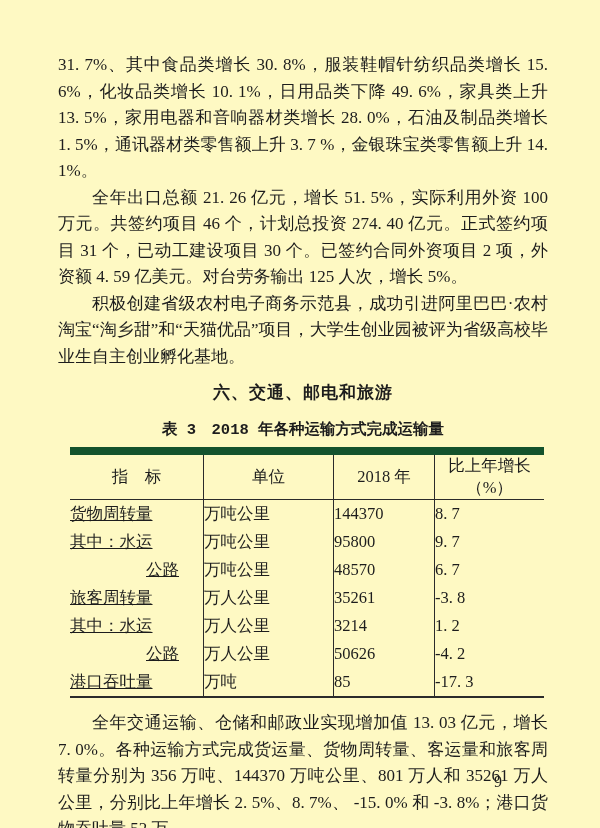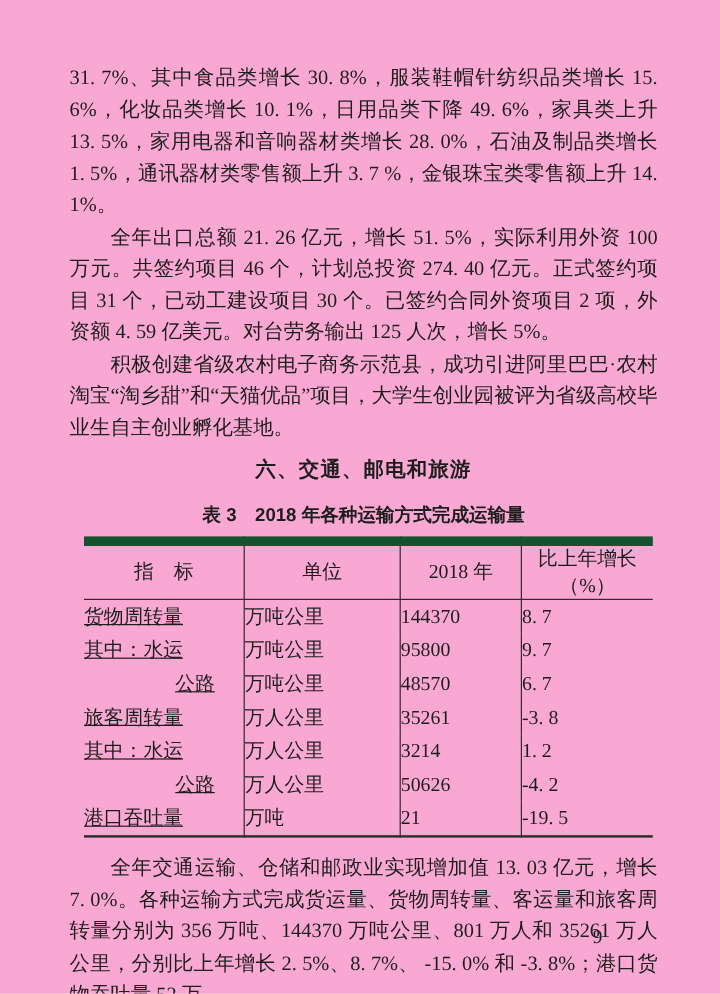--- a/index.html
+++ b/index.html
@@ -5,21 +5,21 @@
   html, body { margin: 0; padding: 0; }
   body {
     width: 600px; height: 828px;
     background: #ffffff;
     font-family: "Liberation Serif", "DejaVu Serif", serif;
     color: #1d1d1d;
   }
   .page {
     position: relative;
     width: 600px; height: 828px;
-    background: #f9a8d4;
+    background: #fef9c3;
     overflow: hidden;
   }
   .content {
     position: absolute;
     left: 58px; top: 52px;
     width: 490px;
   }
   .body-text {
     margin: 0;
     font-size: 17px;
@@ -32,21 +32,21 @@
     margin: 11px 0 0 0;
     font-family: Liberation Mono, monospace;
     font-size: 17px;
     font-weight: bold;
     text-align: center;
     line-height: 26px;
     letter-spacing: 1px;
   }
   .table-caption {
     margin: 13px 0 0 0;
-    font-family: Liberation Sans, sans-serif;
+    font-family: Liberation Mono, monospace;
     font-size: 15.5px;
     font-weight: bold;
     text-align: center;
     line-height: 20px;
   }
   table.data-table {
     border-collapse: collapse;
     table-layout: fixed;
     width: 474px;
     margin-top: 7px;
@@ -136,22 +136,22 @@
         </tr>
         <tr>
           <td class="cell-indicator indented vline">公路</td>
           <td class="cell-center vline">万人公里</td>
           <td class="cell-center vline">50626</td>
           <td class="cell-center">-4. 2</td>
         </tr>
         <tr>
           <td class="cell-indicator vline">港口吞吐量</td>
           <td class="cell-center vline">万吨</td>
-          <td class="cell-center vline">21</td>
-          <td class="cell-center">-19. 5</td>
+          <td class="cell-center vline">85</td>
+          <td class="cell-center">-17. 3</td>
         </tr>
       </tbody>
     </table>
 
     <p class="body-text closing">全年交通运输、仓储和邮政业实现增加值 13. 03 亿元，增长 7. 0%。各种运输方式完成货运量、货物周转量、客运量和旅客周转量分别为 356 万吨、144370 万吨公里、801 万人和 35261 万人公里，分别比上年增长 2. 5%、8. 7%、 -15. 0% 和 -3. 8%；港口货物吞吐量 52 万</p>
   </div>
 
   <div class="page-number">9</div>
 </div>
 

